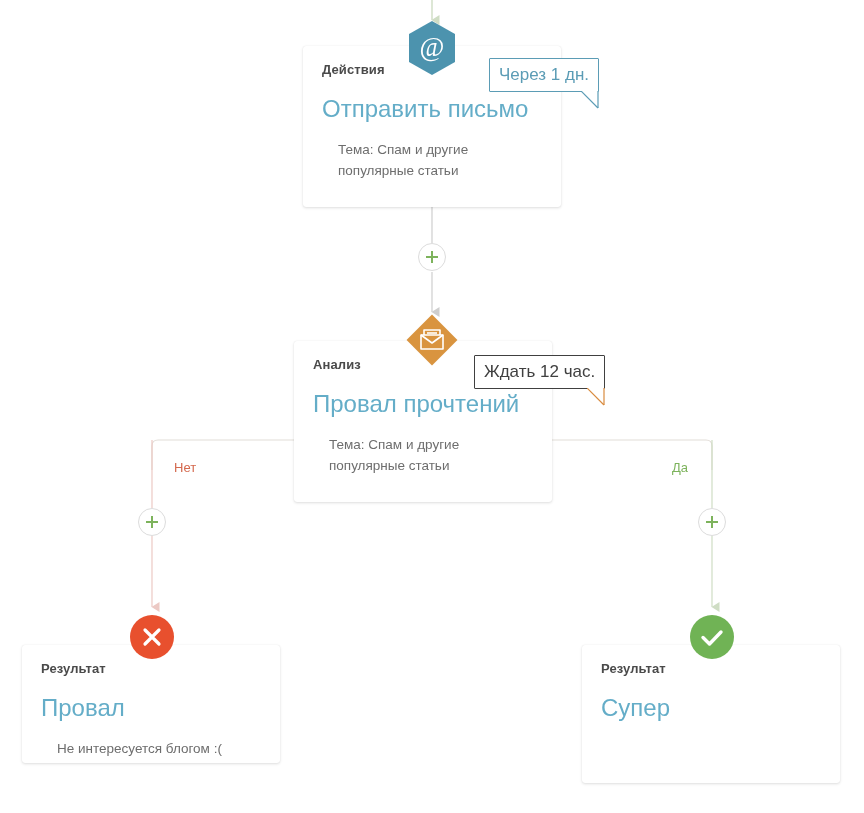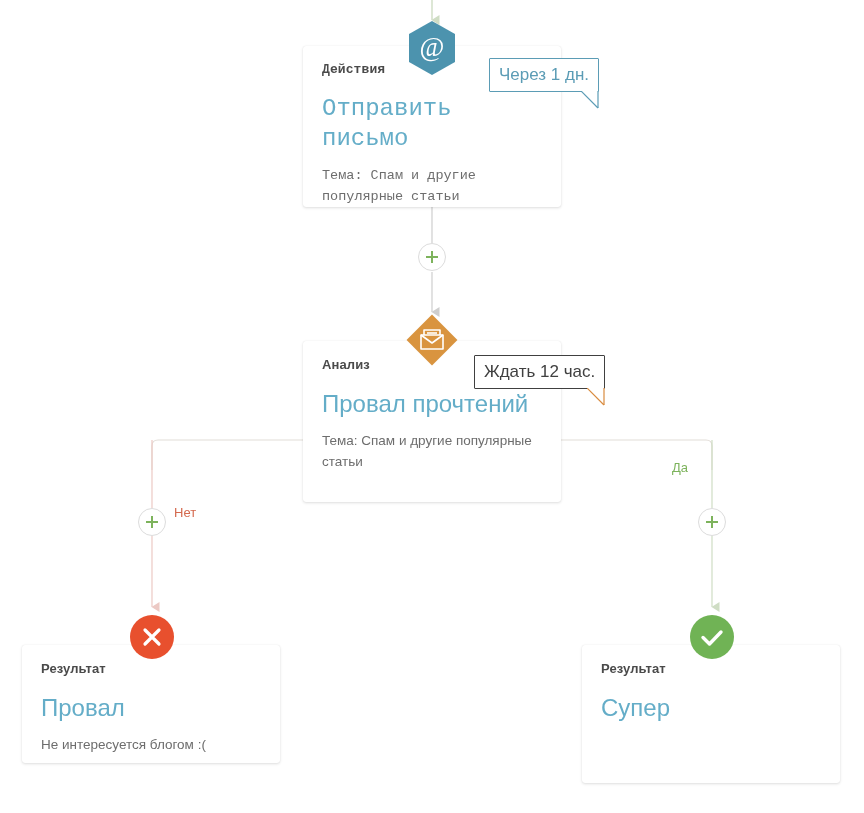--- a/index.html
+++ b/index.html
@@ -58,21 +58,21 @@
     font-size: 24px;
     color: #64adc8;
     margin: 0 0 12px 0;
     line-height: 1.25;
     font-weight: normal;
   }
   .card-body {
     font-size: 13.5px;
     color: #6d6d6d;
     line-height: 1.55;
-    margin: 0;
+    margin: 16px;
     max-width: 210px;
   }
 
   
   .node-icon {
     position: absolute;
     z-index: 10;
   }
   .node-icon svg { display: block; }
 
@@ -181,21 +181,21 @@
 
     <path d="M152,470 L152,446 Q152,440 158,440 L706,440 Q712,440 712,446 L712,470" fill="none" stroke="#e2ddd8" stroke-width="1.2"></path>
 
     <path d="M152,440 L152,508" fill="none" stroke="#ecc9c4" stroke-width="1.2"></path>
     <path d="M152,536 L152,607" fill="none" stroke="#ecc9c4" stroke-width="1.2" marker-end="url(#arrow-pink)"></path>
 
     <path d="M712,440 L712,508" fill="none" stroke="#cfddc4" stroke-width="1.2"></path>
     <path d="M712,536 L712,607" fill="none" stroke="#cfddc4" stroke-width="1.2" marker-end="url(#arrow-green)"></path>
   </svg>
 
-  <div class="card" style="left:303px; top:46px; width:258px; height:161px;font-family:Liberation Mono, monospace;">
+  <div class="card" style="left:303px; top:46px; width:258px; height:161px;">
     <div class="card-inner">
       <div class="card-kicker">Действия</div>
       <div class="card-title">Отправить письмо</div>
       <div class="card-body">Тема: Спам и другие популярные статьи</div>
     </div>
   </div>
 
   <div class="node-icon" style="left:408px; top:20px;">
     <svg width="48" height="56" viewBox="0 0 48 56">
       <polygon points="24,1 47,14 47,42 24,55 1,42 1,14" fill="#4c93ae"></polygon>
@@ -211,21 +211,21 @@
           <path d="M0,0 L17,0 L17,17 Z" fill="#ffffff" stroke="none"></path>
           <path d="M0,0 L17,17" stroke="#5b9cb5" stroke-width="1.2" fill="none"></path>
           <path d="M17,0 L17,17" stroke="#5b9cb5" stroke-width="1.2" fill="none"></path>
         </svg>
       </span>
     </div>
   </div>
 
   <div class="plus-btn" style="left:418px; top:243px;"></div>
 
-  <div class="card" style="left:303px; top:341px; width:258px; height:161px;">
+  <div class="card" style="left:294px; top:341px; width:258px; height:161px;">
     <div class="card-inner">
       <div class="card-kicker">Анализ</div>
       <div class="card-title">Провал прочтений</div>
       <div class="card-body">Тема: Спам и другие популярные статьи</div>
     </div>
   </div>
 
   <div class="node-icon" style="left:406px; top:314px;">
     <svg width="52" height="52" viewBox="0 0 52 52">
       <rect x="26" y="0.5" width="36" height="36" fill="#d9943f" transform="rotate(45 26 0.5)"></rect>
@@ -244,21 +244,21 @@
       <span class="badge-tail">
         <svg width="18" height="18" viewBox="0 0 18 18">
           <path d="M0,0 L17,0 L17,17 Z" fill="#ffffff" stroke="none"></path>
           <path d="M0,0 L17,17" stroke="#d98b3f" stroke-width="1.2" fill="none"></path>
           <path d="M17,0 L17,17" stroke="#d98b3f" stroke-width="1.2" fill="none"></path>
         </svg>
       </span>
     </div>
   </div>
 
-  <div class="branch-label branch-no" style="left:174px; top:460px;margin-top:45px;">Нет</div>
+  <div class="branch-label branch-no" style="left:174px; top:460px;">Нет</div>
   <div class="branch-label branch-yes" style="left:672px; top:460px;text-align:center;">Да</div>
 
   <div class="plus-btn" style="left:138px; top:508px;"></div>
   <div class="plus-btn" style="left:698px; top:508px;"></div>
 
   <div class="card" style="left:22px; top:645px; width:258px; height:118px;">
     <div class="card-inner">
       <div class="card-kicker">Результат</div>
       <div class="card-title">Провал</div>
       <div class="card-body">Не интересуется блогом :(</div>

